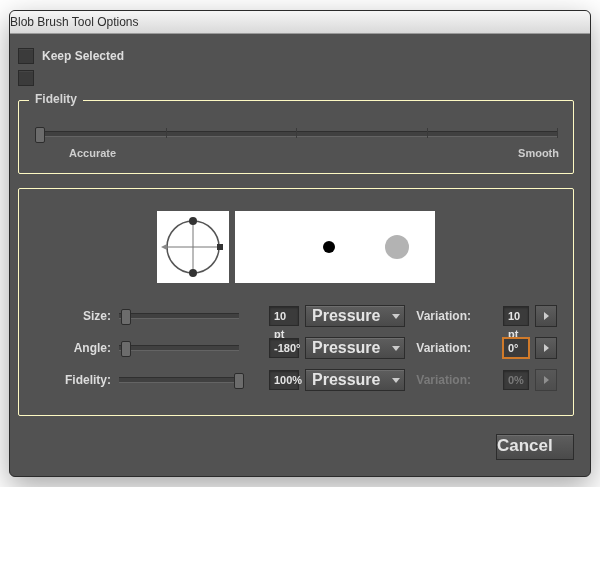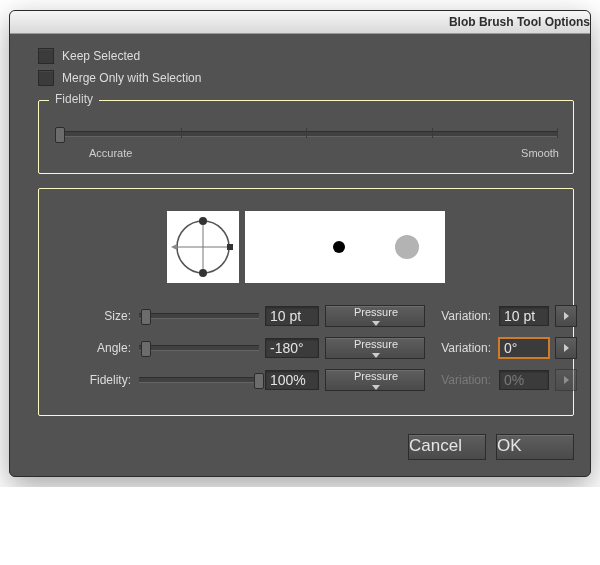--- a/index.html
+++ b/index.html
@@ -15,29 +15,30 @@
     margin: 10px auto;
     background: #525252;
     border: 1px solid #2b2b2b;
     border-radius: 6px;
     box-shadow: 0 10px 30px rgba(0,0,0,0.35);
     overflow: hidden;
   }
   .titlebar {
     height: 22px;
     line-height: 22px;
-    text-align: right;
+    text-align: left;
     font-size: 12px;
     color: #2e2e2e;
     background: linear-gradient(#f6f6f6, #d9d9d9);
     border-bottom: 1px solid #9a9a9a;
-    font-weight: 700;
+    font-weight: 400;
   }
   .content {
-    padding: 14px 16px 16px 28px;
+    padding: 14px 16px 16px 8px;
+    font-weight: bold;
   }
   .check-row {
     display: flex;
     align-items: center;
     margin-bottom: 6px;
   }
   .checkbox {
     width: 14px;
     height: 14px;
     background: #3b3b3b;
@@ -167,41 +168,41 @@
     background: #6c6c6c;
     border: 1px solid #2c2c2c;
     border-radius: 2px;
   }
   .num-input {
     height: 18px;
     line-height: 18px;
     background: #3b3b3b;
     border: 1px solid #2a2a2a;
     color: #e4e4e4;
-    font-size: 14px;
+    font-size: 11px;
     padding: 0 4px;
     box-shadow: inset 0 1px 2px rgba(0,0,0,0.3);
+    margin-left: 24px;
   }
   .num-input.disabled { color:#7a7a7a; }
   .num-input.focused {
     border: 1px solid #d07a2a;
     box-shadow: 0 0 0 1px #d07a2a;
   }
   .dropdown {
     height: 20px;
     background: linear-gradient(#5e5e5e, #4a4a4a);
     border: 1px solid #2c2c2c;
     display: flex;
     align-items: center;
     justify-content: space-between;
     padding: 0 4px 0 6px;
-    font-size: 11px;
+    font-size: 16px;
     color: #e4e4e4;
     box-shadow: inset 0 1px 0 rgba(255,255,255,0.1);
-    flex-direction: column;
   }
   .dd-arrow {
     width: 0; height: 0;
     border-left: 4px solid transparent;
     border-right: 4px solid transparent;
     border-top: 5px solid #ccc;
   }
   .stepper {
     width: 20px;
     height: 20px;
@@ -247,21 +248,20 @@
     <span>Blob Brush Tool Options</span>
   </div>
   <div class="content">
 
     <div class="check-row">
       <div class="checkbox"></div>
       <span class="check-label">Keep Selected</span>
     </div>
     <div class="check-row">
       <div class="checkbox"></div>
-      <span class="check-label">Merge Only with Selection</span>
     </div>
 
     <div class="group">
       <div class="group-title">Fidelity</div>
       <div class="fidelity-track">
         <div class="fidelity-ticks">
           <span style="left:0%"></span>
             <span style="left:25%"></span>
             <span style="left:50%"></span>
             <span style="left:75%"></span>
@@ -343,17 +343,16 @@
         <div class="num-input disabled">0%</div>
         <div class="stepper disabled">
           <span class="stp-arrow"></span>
         </div>
       </div>
 
     </div>
 
     <div class="footer">
       <div class="btn">Cancel</div>
-      <div class="btn">OK</div>
     </div>
 
   </div>
 </div>
 
 </body></html>

